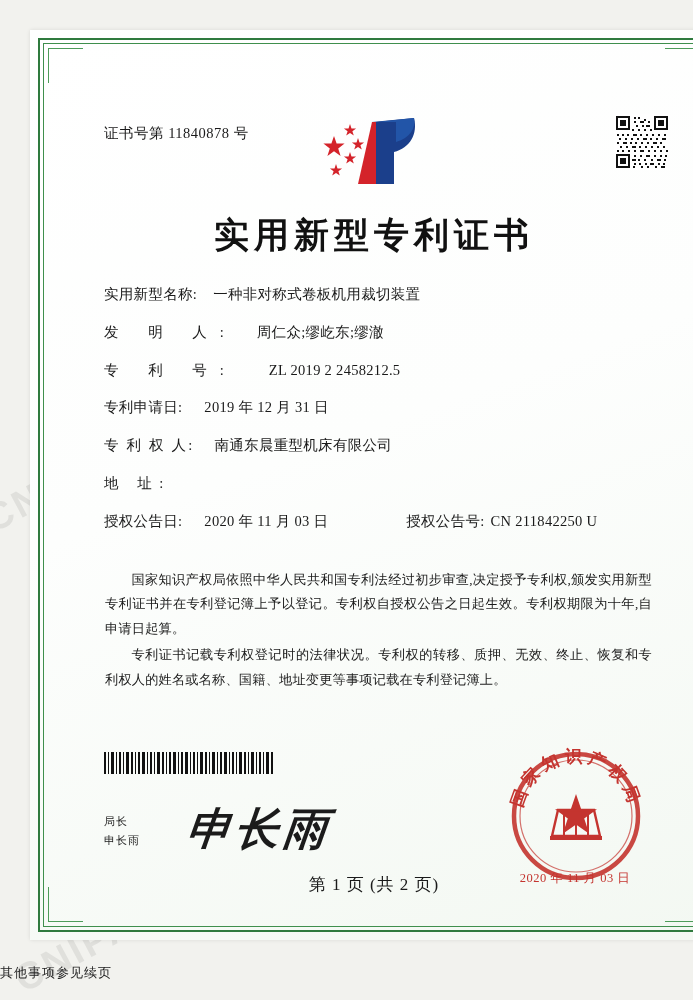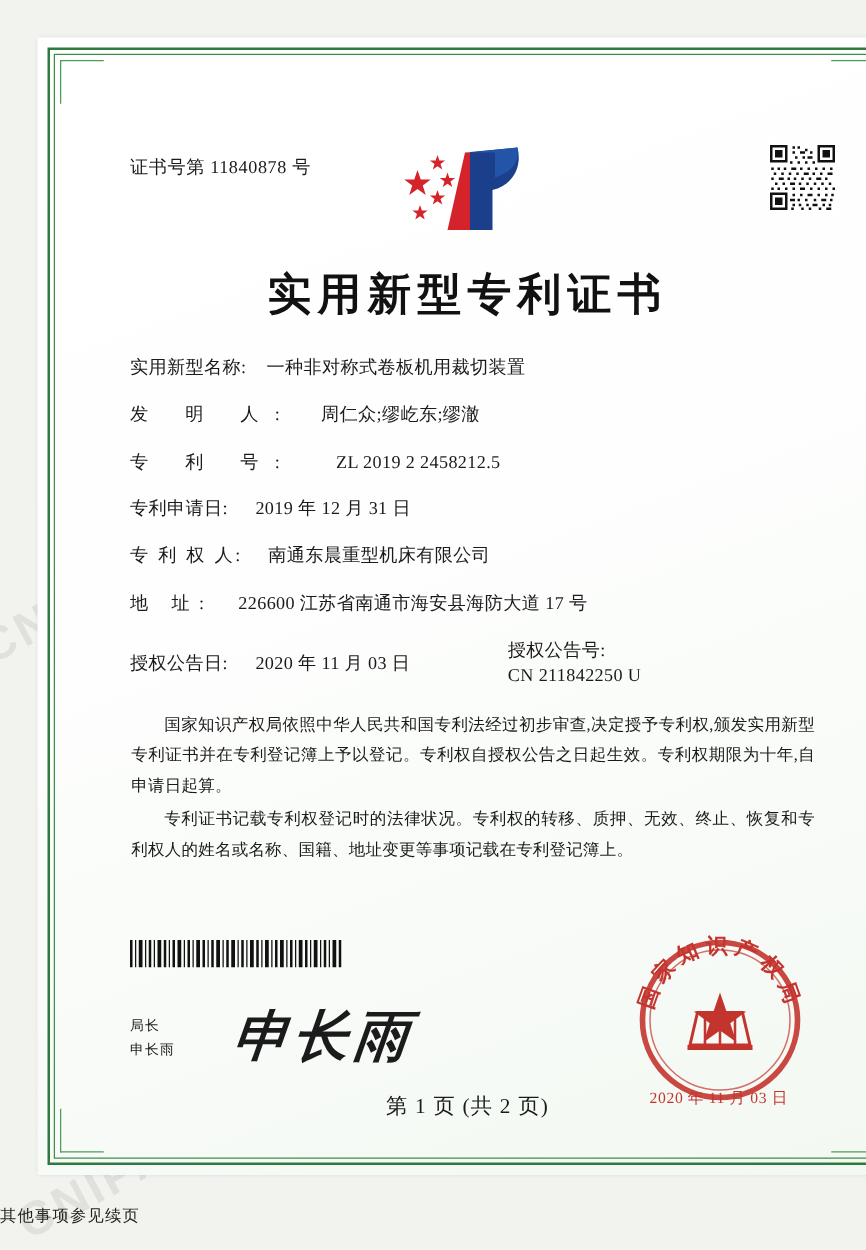--- a/index.html
+++ b/index.html
@@ -137,21 +137,20 @@
     flex: 0 1 auto;
     white-space: nowrap;
     letter-spacing: 0.3px;
   }
   .field-row.two-col { justify-content: flex-start; }
   .col2 {
     margin-left: 62px;
     display: flex;
     align-items: baseline;
     white-space: nowrap;
-    flex-direction: column;
   }
 
   
   .paragraphs {
     position: absolute;
     top: 516px;
     left: 52px;
     right: 44px;
     font-size: 13.2px;
     line-height: 1.85;
@@ -395,21 +394,20 @@
         <span class="f-value">2019 年 12 月 31 日</span>
       </div>
 
       <div class="field-row">
         <span class="f-label spread-1" style="margin-right:4px">专 利 权 人:</span>
         <span class="f-value">南通东晨重型机床有限公司</span>
       </div>
 
       <div class="field-row">
         <span class="f-label spread-2" style="margin-right:4px">地  址:</span>
-        <span class="f-value">226600 江苏省南通市海安县海防大道 17 号</span>
       </div>
 
       <div class="field-row two-col">
         <span class="f-label" style="margin-right:6px">授权公告日:</span>
         <span class="f-value">2020 年 11 月 03 日</span>
         <span class="col2">
           <span class="f-label" style="margin-right:6px">授权公告号:</span>
           <span class="f-value">CN 211842250 U</span>
         </span>
       </div>

